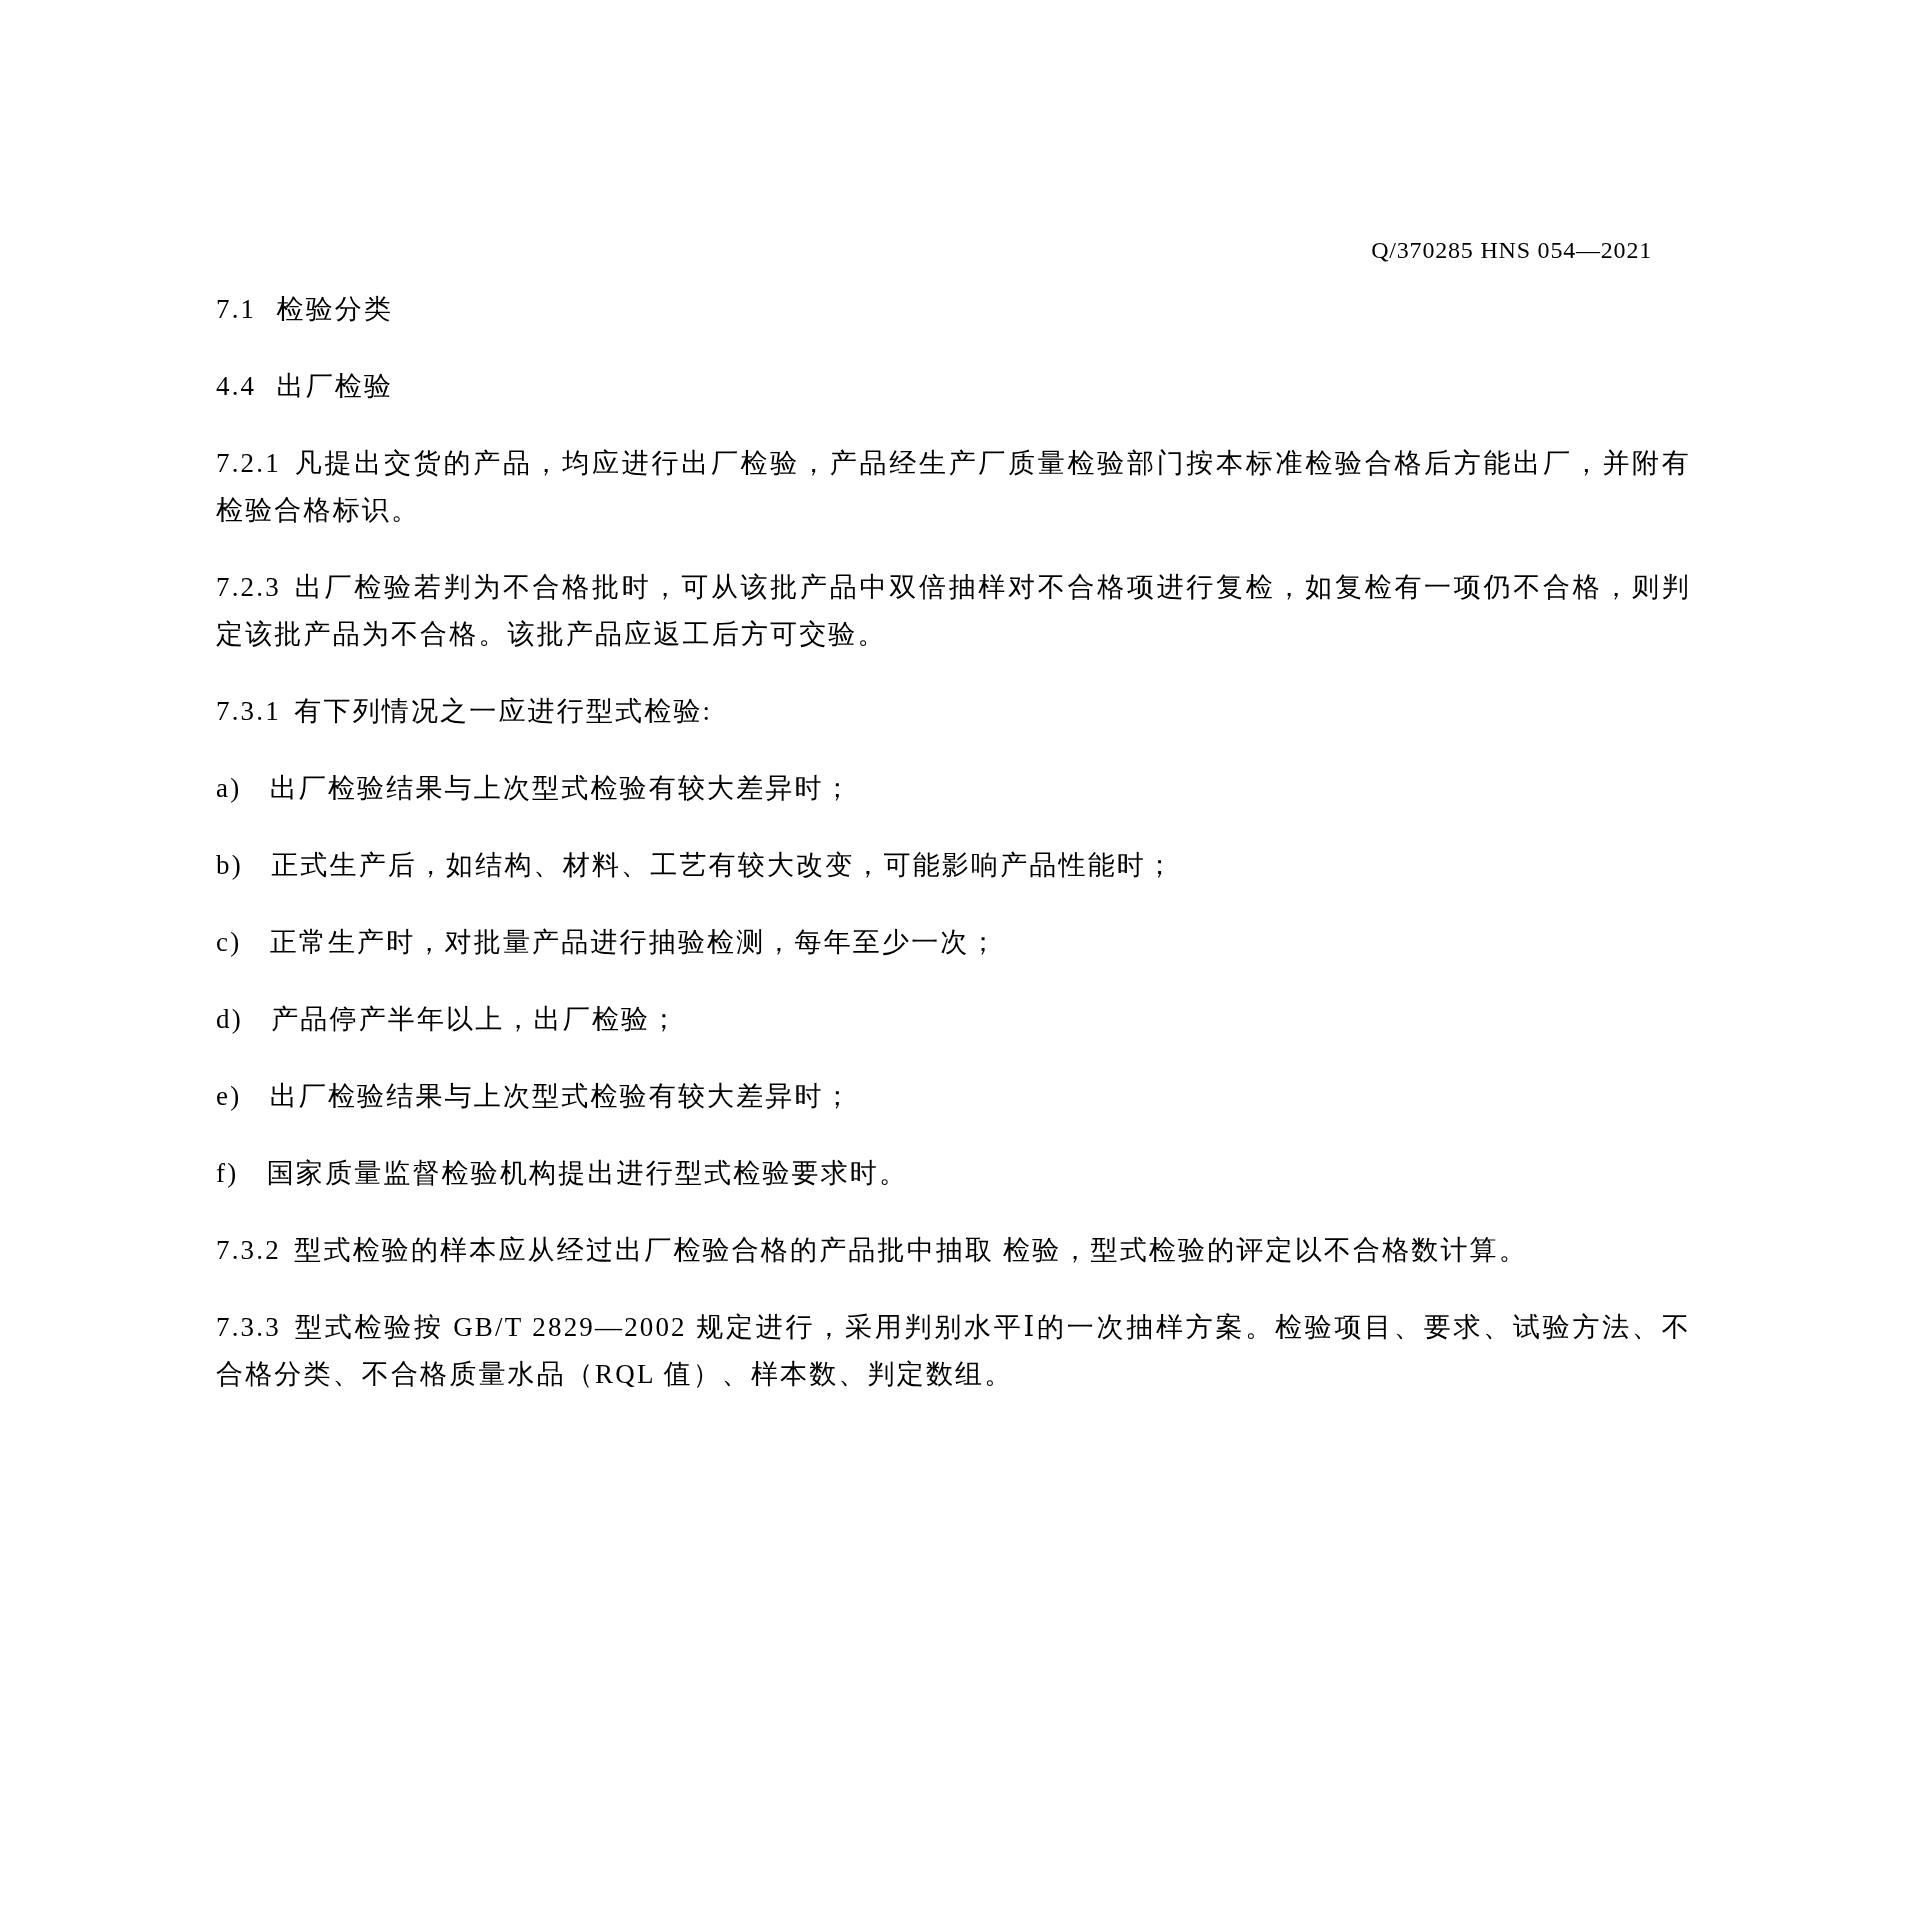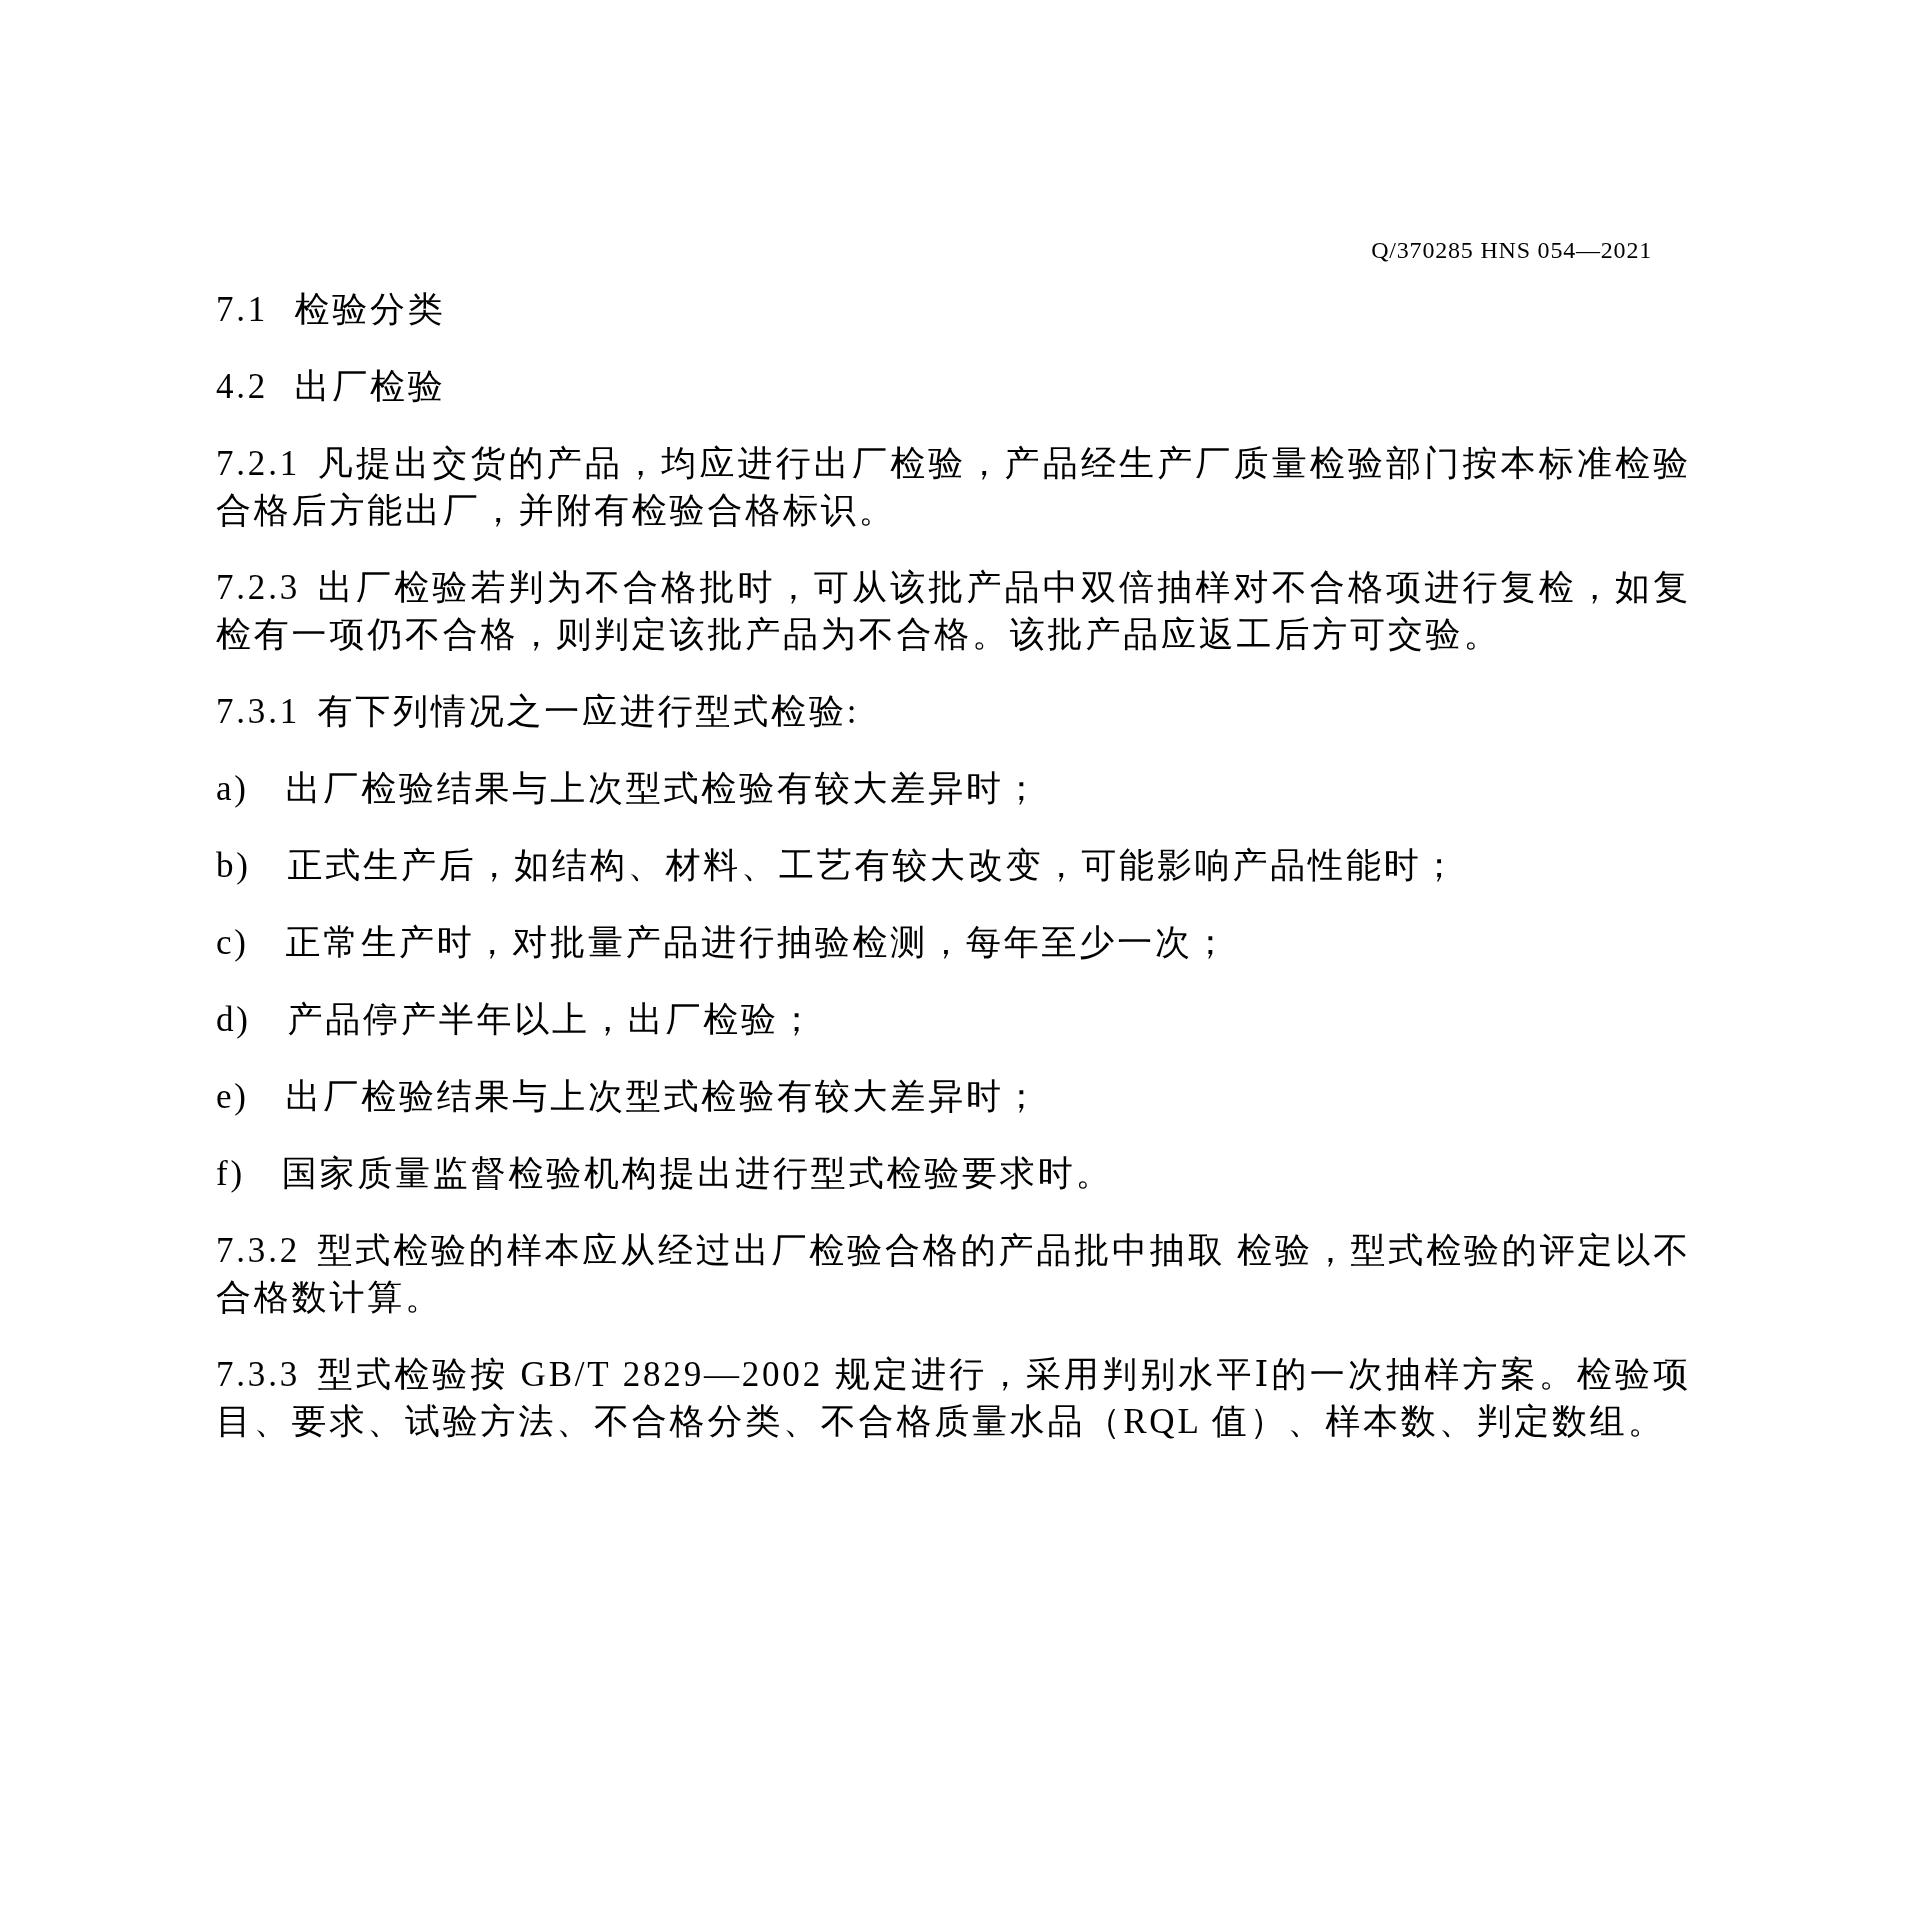--- a/index.html
+++ b/index.html
@@ -16,21 +16,21 @@
   .doc-header {
     font-size: 24px;
     line-height: 47px;
     letter-spacing: 0.8px;
     text-align: right;
     padding-right: 43px;
     margin: 0 0 12px 0;
     white-space: nowrap;
   }
   .block {
-    font-size: 35px;
+    font-size: 27px;
     line-height: 47px;
     margin: 0 4px 30px 0;
     text-align: justify;
     letter-spacing: 0.08em;
   }
   .block .num { display: inline; }
   .p  .num { margin-right: 0.5em; }
   .h2 .num { margin-right: 0.75em; }
   .li .num { margin-right: 1.05em; }
   .p-indent { text-indent: 81px; }
@@ -43,21 +43,21 @@
 </head>
 <body>
 
 <div class="doc-header">Q/370285 HNS 054—2021</div>
 
 <div>
 
   <p class="block h2"><span class="num">7.1</span><span>检验分类</span></p>
 
 
-  <p class="block h2"><span class="num">4.2</span><span>出厂检验</span></p>
+  <p class="block h2"><span class="num">4.4</span><span>出厂检验</span></p>
 
   <p class="block p"><span class="num">7.2.1</span><span>凡提出交货的产品，均应进行出厂检验，产品经生产厂质量检验部门按本标准检验合格后方能出厂，并附有检验合格标识。</span></p>
 
 
   <p class="block p"><span class="num">7.2.3</span><span>出厂检验若判为不合格批时，可从该批产品中双倍抽样对不合格项进行复检，如复检有一项仍不合格，则判定该批产品为不合格。该批产品应返工后方可交验。</span></p>
 
 
   <p class="block p"><span class="num">7.3.1</span><span>有下列情况之一应进行型式检验:</span></p>
 
   <p class="block li"><span class="num">a)</span><span>出厂检验结果与上次型式检验有较大差异时；</span></p>

